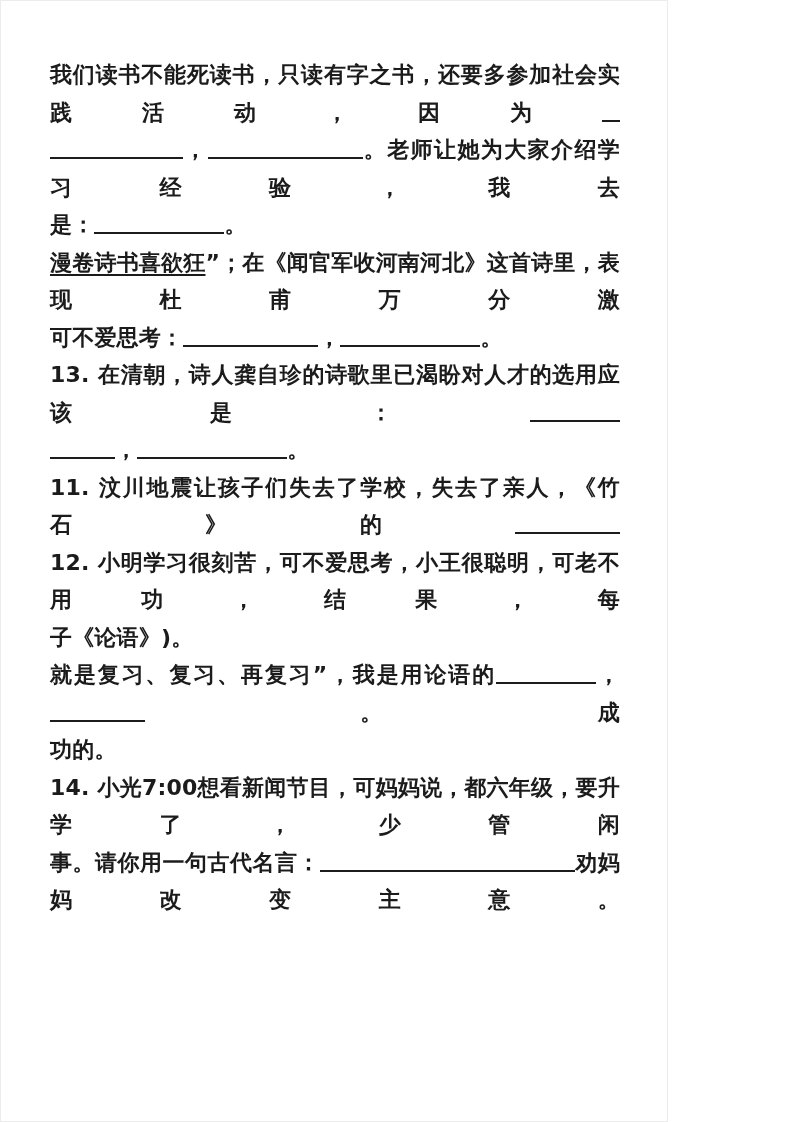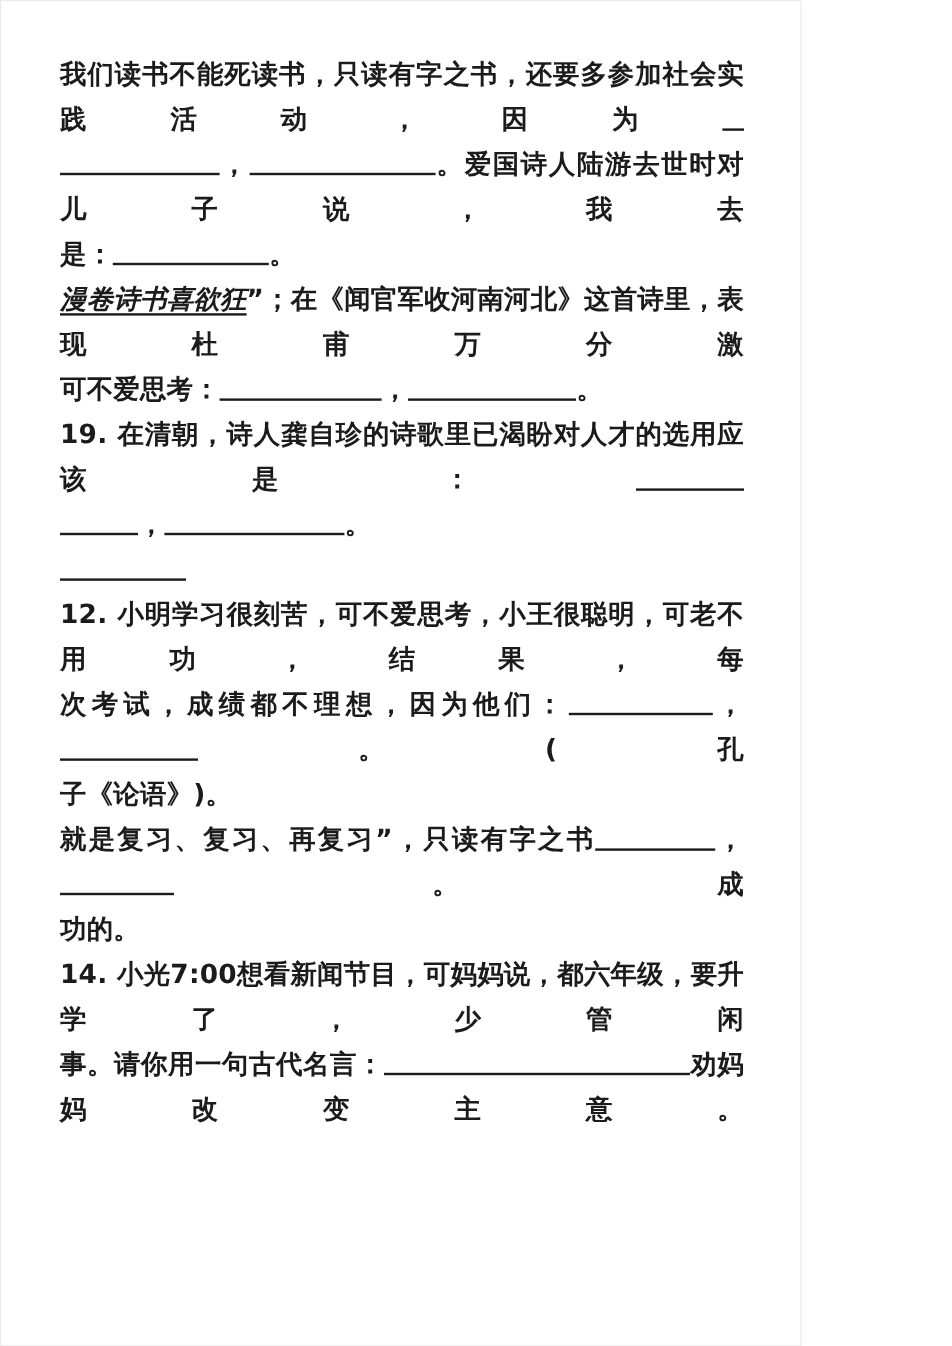--- a/index.html
+++ b/index.html
@@ -8,21 +8,21 @@
     width: 793px;
     height: 1122px;
     font-family: "DejaVu Sans", "Liberation Sans", sans-serif;
     overflow: hidden;
   }
   .page {
     width: 668px;
     height: 1122px;
     background: #ffffff;
     box-shadow: inset 0 0 0 1px #ececec;
-    padding: 44px 48px 0 50px;
+    padding: 56px 48px 0 50px;
   }
   .doc {
     color: #1b1b1b;
     font-size: 22px;
     line-height: 37.5px;
     font-weight: 600;
     letter-spacing: 0.2px;
   }
   .line {
     text-align: justify;
@@ -36,37 +36,35 @@
     display: inline-block;
     height: 0.95em;
     border-bottom: 2px solid #1c1c1c;
     vertical-align: baseline;
     margin-bottom: -2px;
   }
   .ul {
     text-decoration: underline;
     text-decoration-thickness: 2px;
     text-underline-offset: 4px;
-    font-style: italic;
   }
 </style>
 </head>
 <body>
 
 <div class="page">
   <div class="doc" id="doc">
       <div class="line justify"><span>我们读书不能死读书，只读有字之书，还要多参加社会实践活动，因为</span><span class="blank" style="width: 18px;"></span></div>
-      <div class="line justify"><span class="blank" style="width: 133px;"></span><span>，</span><span class="blank" style="width: 155px;"></span><span>。爱国诗人陆游去世时对儿子说，我去</span></div>
+      <div class="line justify"><span class="blank" style="width: 133px;"></span><span>，</span><span class="blank" style="width: 155px;"></span><span>。老师让她为大家介绍学习经验，我去</span></div>
       <div class="line"><span>是：</span><span class="blank" style="width: 130px;"></span><span>。</span></div>
       <div class="line justify"><span class="ul">漫卷诗书喜欲狂</span><span>”；在《闻官军收河南河北》这首诗里，表现杜甫万分激</span></div>
       <div class="line"><span>可不爱思考：</span><span class="blank" style="width: 135px;"></span><span>，</span><span class="blank" style="width: 140px;"></span><span>。</span></div>
-      <div class="line justify"><span>19. 在清朝，诗人龚自珍的诗歌里已渴盼对人才的选用应该是：</span><span class="blank" style="width: 90px;"></span></div>
+      <div class="line justify"><span>13. 在清朝，诗人龚自珍的诗歌里已渴盼对人才的选用应该是：</span><span class="blank" style="width: 90px;"></span></div>
       <div class="line"><span class="blank" style="width: 65px;"></span><span>，</span><span class="blank" style="width: 150px;"></span><span>。</span></div>
-      <div class="line justify"><span class="blank" style="width: 105px;"></span></div>
+      <div class="line justify"><span>11. 汶川地震让孩子们失去了学校，失去了亲人，《竹石》的</span><span class="blank" style="width: 105px;"></span></div>
       <div class="line justify"><span>12. 小明学习很刻苦，可不爱思考，小王很聪明，可老不用功，结果，每</span></div>
-      <div class="line justify"><span>次考试，成绩都不理想，因为他们：</span><span class="blank" style="width: 120px;"></span><span>，</span><span class="blank" style="width: 115px;"></span><span>。(孔</span></div>
       <div class="line"><span>子《论语》)。</span></div>
-      <div class="line justify"><span>就是复习、复习、再复习”，只读有字之书</span><span class="blank" style="width: 100px;"></span><span>，</span><span class="blank" style="width: 95px;"></span><span>。成</span></div>
+      <div class="line justify"><span>就是复习、复习、再复习”，我是用论语的</span><span class="blank" style="width: 100px;"></span><span>，</span><span class="blank" style="width: 95px;"></span><span>。成</span></div>
       <div class="line"><span>功的。</span></div>
       <div class="line justify"><span>14. 小光7:00想看新闻节目，可妈妈说，都六年级，要升学了，少管闲</span></div>
       <div class="line justify"><span>事。请你用一句古代名言：</span><span class="blank" style="width: 255px;"></span><span>劝妈妈改变主意。</span></div>
     </div>
 </div>
 
 </body></html>

